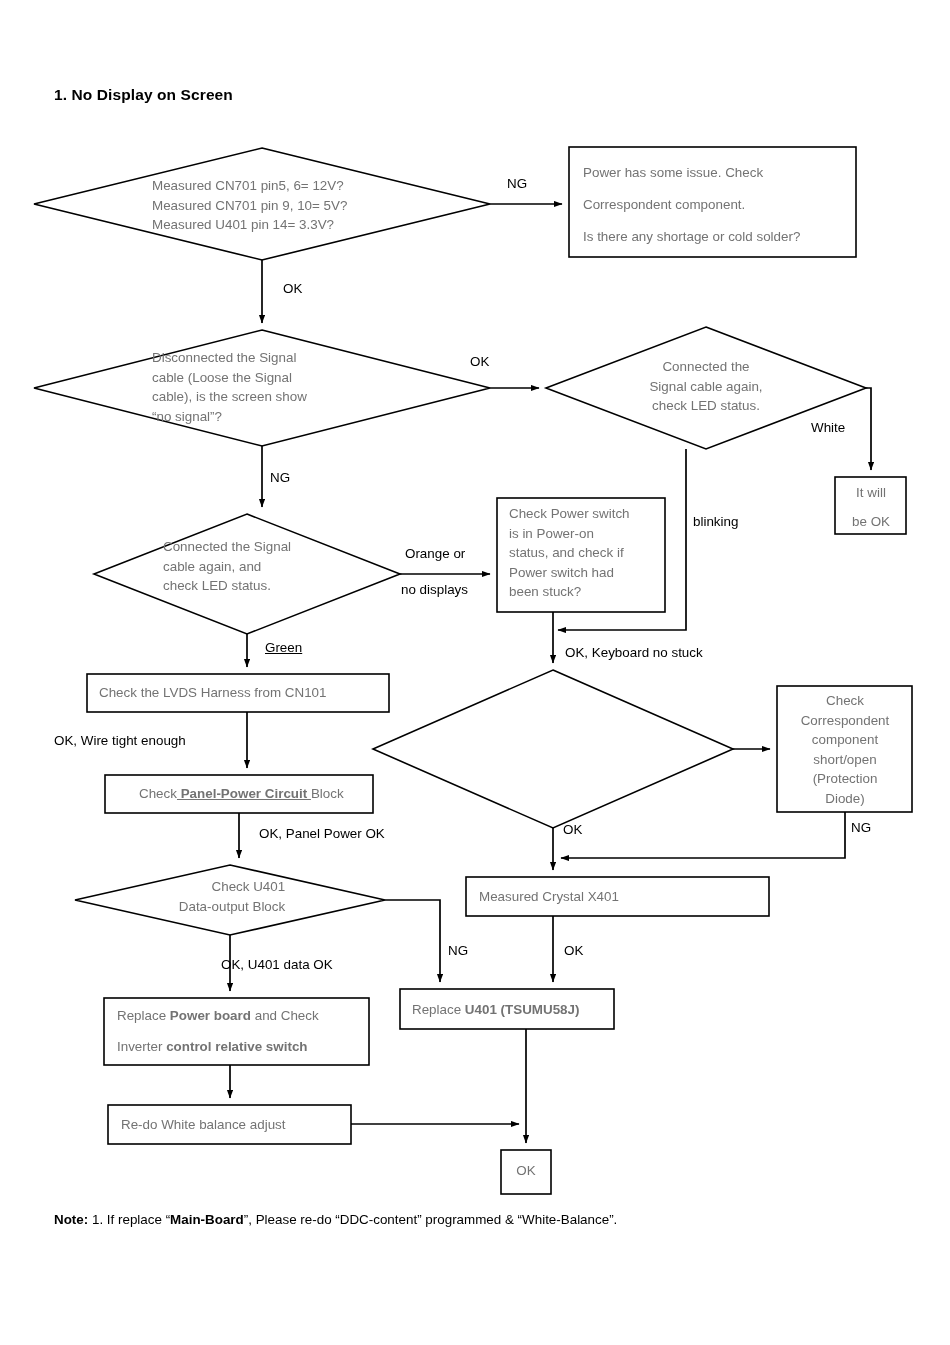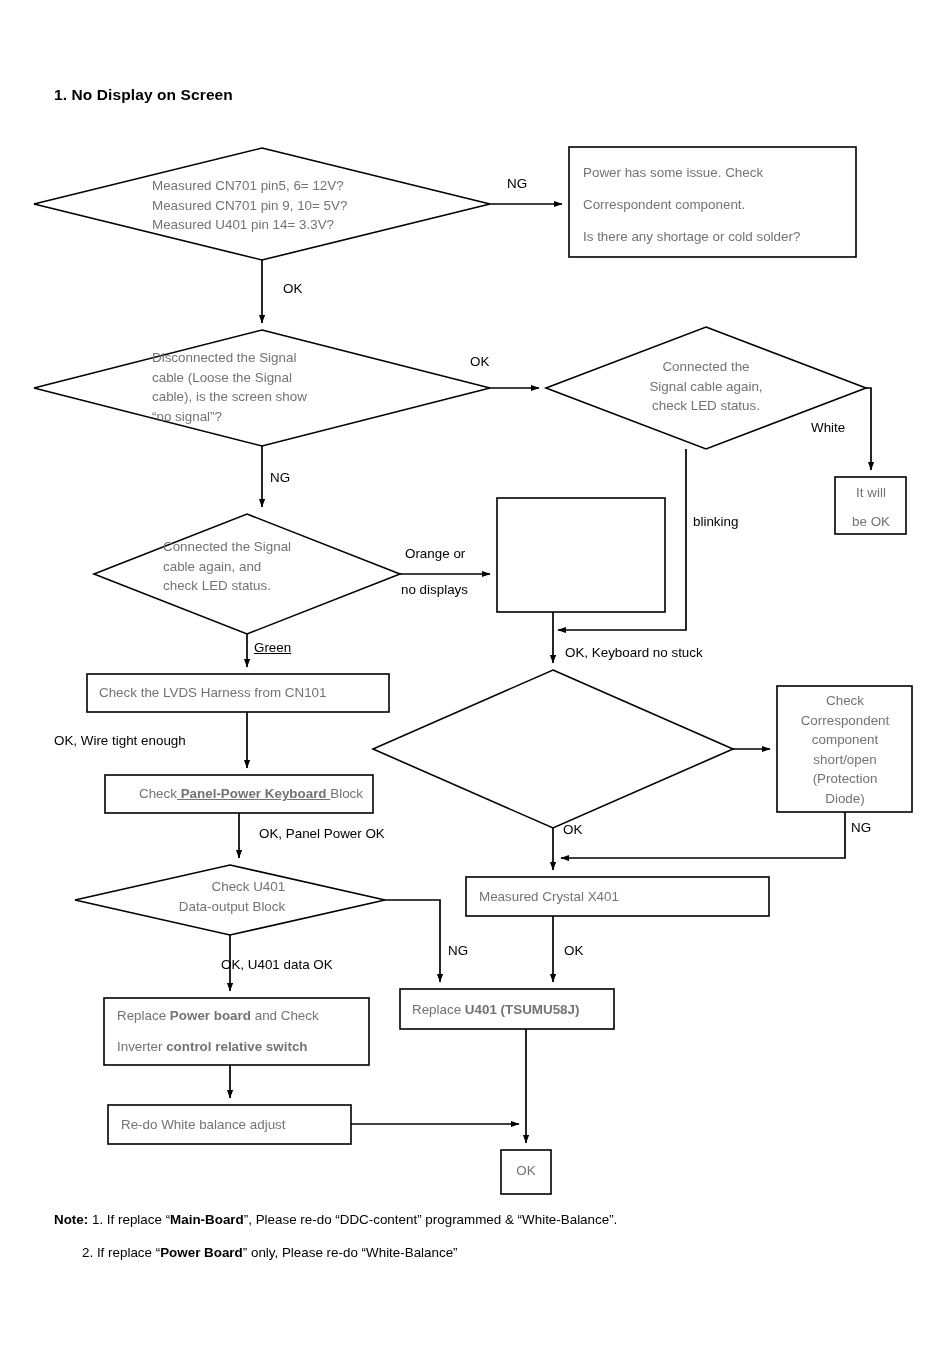--- a/index.html
+++ b/index.html
@@ -186,28 +186,33 @@
 cable), is the screen show
 “no signal”?</div>
 
   <div class="nodetext c" style="left:706px; top:357px;">Connected the
 Signal cable again,
 check LED status.</div>
 
   <div class="nodetext c" style="left:871px; top:483px;">It will</div>
   <div class="nodetext c" style="left:871px; top:512px;">be OK</div>
 
+  <div class="nodetext" style="left:509px; top:504px;">Check Power switch
+is in Power-on
+status, and check if
+Power switch had
+been stuck?</div>
 
   <div class="nodetext" style="left:163px; top:537px;">Connected the Signal
 cable again, and
 check LED status.</div>
 
   <div class="nodetext" style="left:99px; top:683px;">Check the LVDS Harness from CN101</div>
 
-  <div class="nodetext" style="left:139px; top:784px;"><span>Check</span><span class="u"> Panel-Power Keyboard </span><span>Block</span></div>
+  <div class="nodetext" style="left:139px; top:784px;"><span>Check</span><span class="u"> Panel-Power Circuit </span><span>Block</span></div>
 
 
   <div class="nodetext c" style="left:845px; top:691px;">Check
 Correspondent
 component
 short/open
 (Protection
 Diode)</div>
 
   <div class="nodetext c" style="left:232px; top:877px;text-align:right;">Check U401
@@ -225,29 +230,28 @@
   <div class="nodetext c" style="left:526px; top:1161px;">OK</div>
 
   <div class="lbl" style="left:507px; top:174px;">NG</div>
   <div class="lbl" style="left:283px; top:279px;">OK</div>
   <div class="lbl" style="left:470px; top:352px;">OK</div>
   <div class="lbl" style="left:270px; top:468px;">NG</div>
   <div class="lbl" style="left:811px; top:418px;">White</div>
   <div class="lbl" style="left:693px; top:512px;">blinking</div>
   <div class="lbl" style="left:405px; top:544px;">Orange or</div>
   <div class="lbl" style="left:401px; top:580px;">no displays</div>
-  <div class="lbl" style="left:254px; top:638px;text-decoration:underline;">Green</div>
+  <div class="lbl" style="left:265px; top:638px;text-decoration:underline;">Green</div>
   <div class="lbl" style="left:565px; top:643px;">OK, Keyboard no stuck</div>
   <div class="lbl" style="left:54px; top:731px;">OK, Wire tight enough</div>
   <div class="lbl" style="left:259px; top:824px;">OK, Panel Power OK</div>
   <div class="lbl" style="left:851px; top:818px;">NG</div>
   <div class="lbl" style="left:563px; top:820px;">OK</div>
   <div class="lbl" style="left:221px; top:955px;">OK, U401 data OK</div>
   <div class="lbl" style="left:448px; top:941px;">NG</div>
   <div class="lbl" style="left:564px; top:941px;">OK</div>
 
   <div class="note" style="left:54px; top:1210px;"><b>Note: </b><span>1. If replace “</span><b>Main-Board</b><span>”, Please re-do “DDC-content” programmed &amp; “White-Balance”.</span></div>
 
-  <div class="note" style="left:82px; top:1243px;"><span>2. If replace “</span><b>Power Board</b><span>” only, Please re-do “White-Balance”</span></div>
 
   <div class="footer">6-2</div>
 
 </div>
 
 </body></html>

